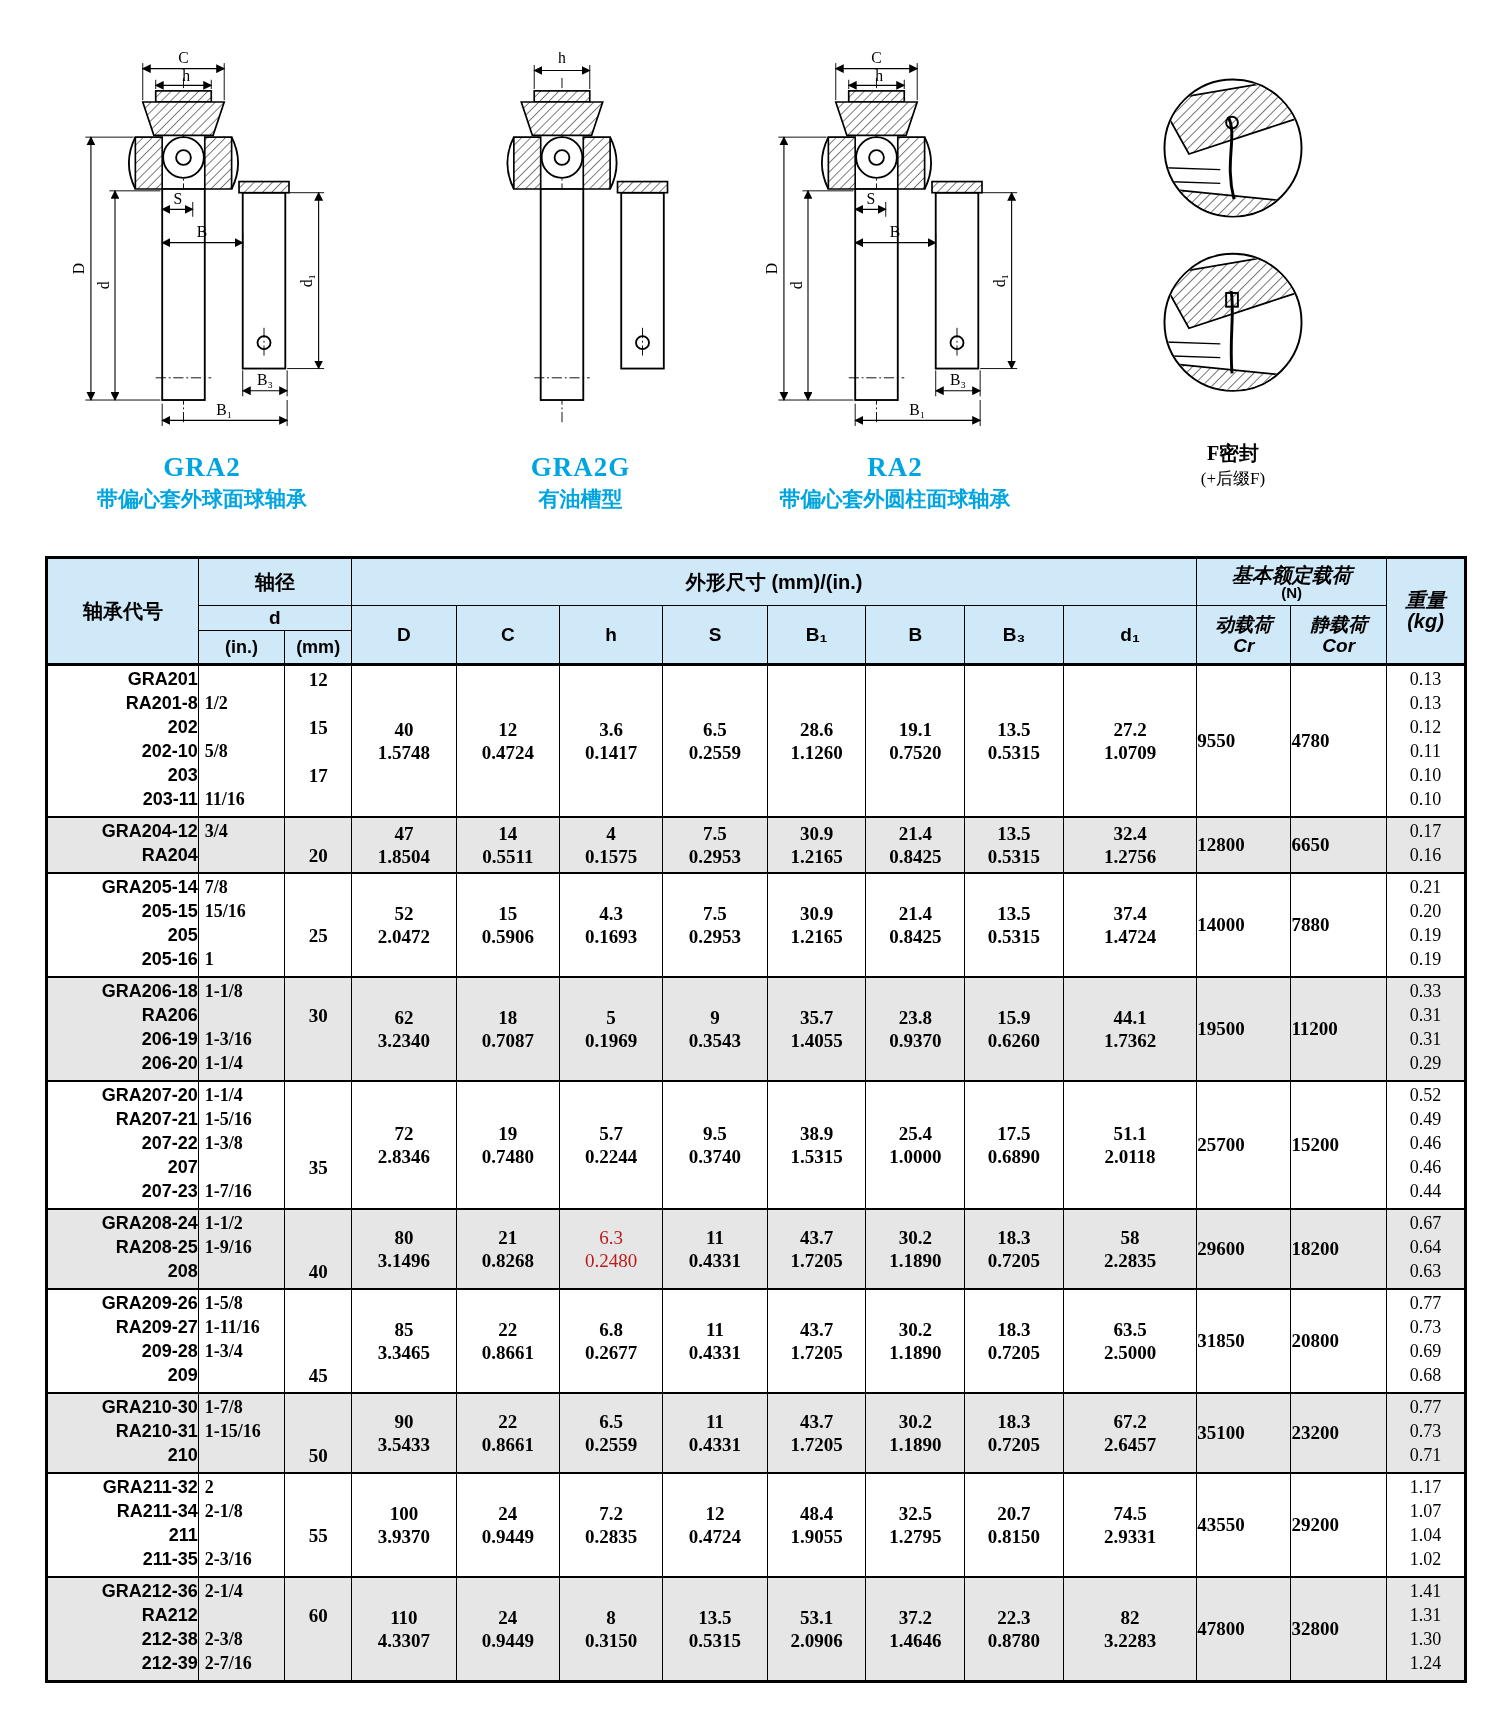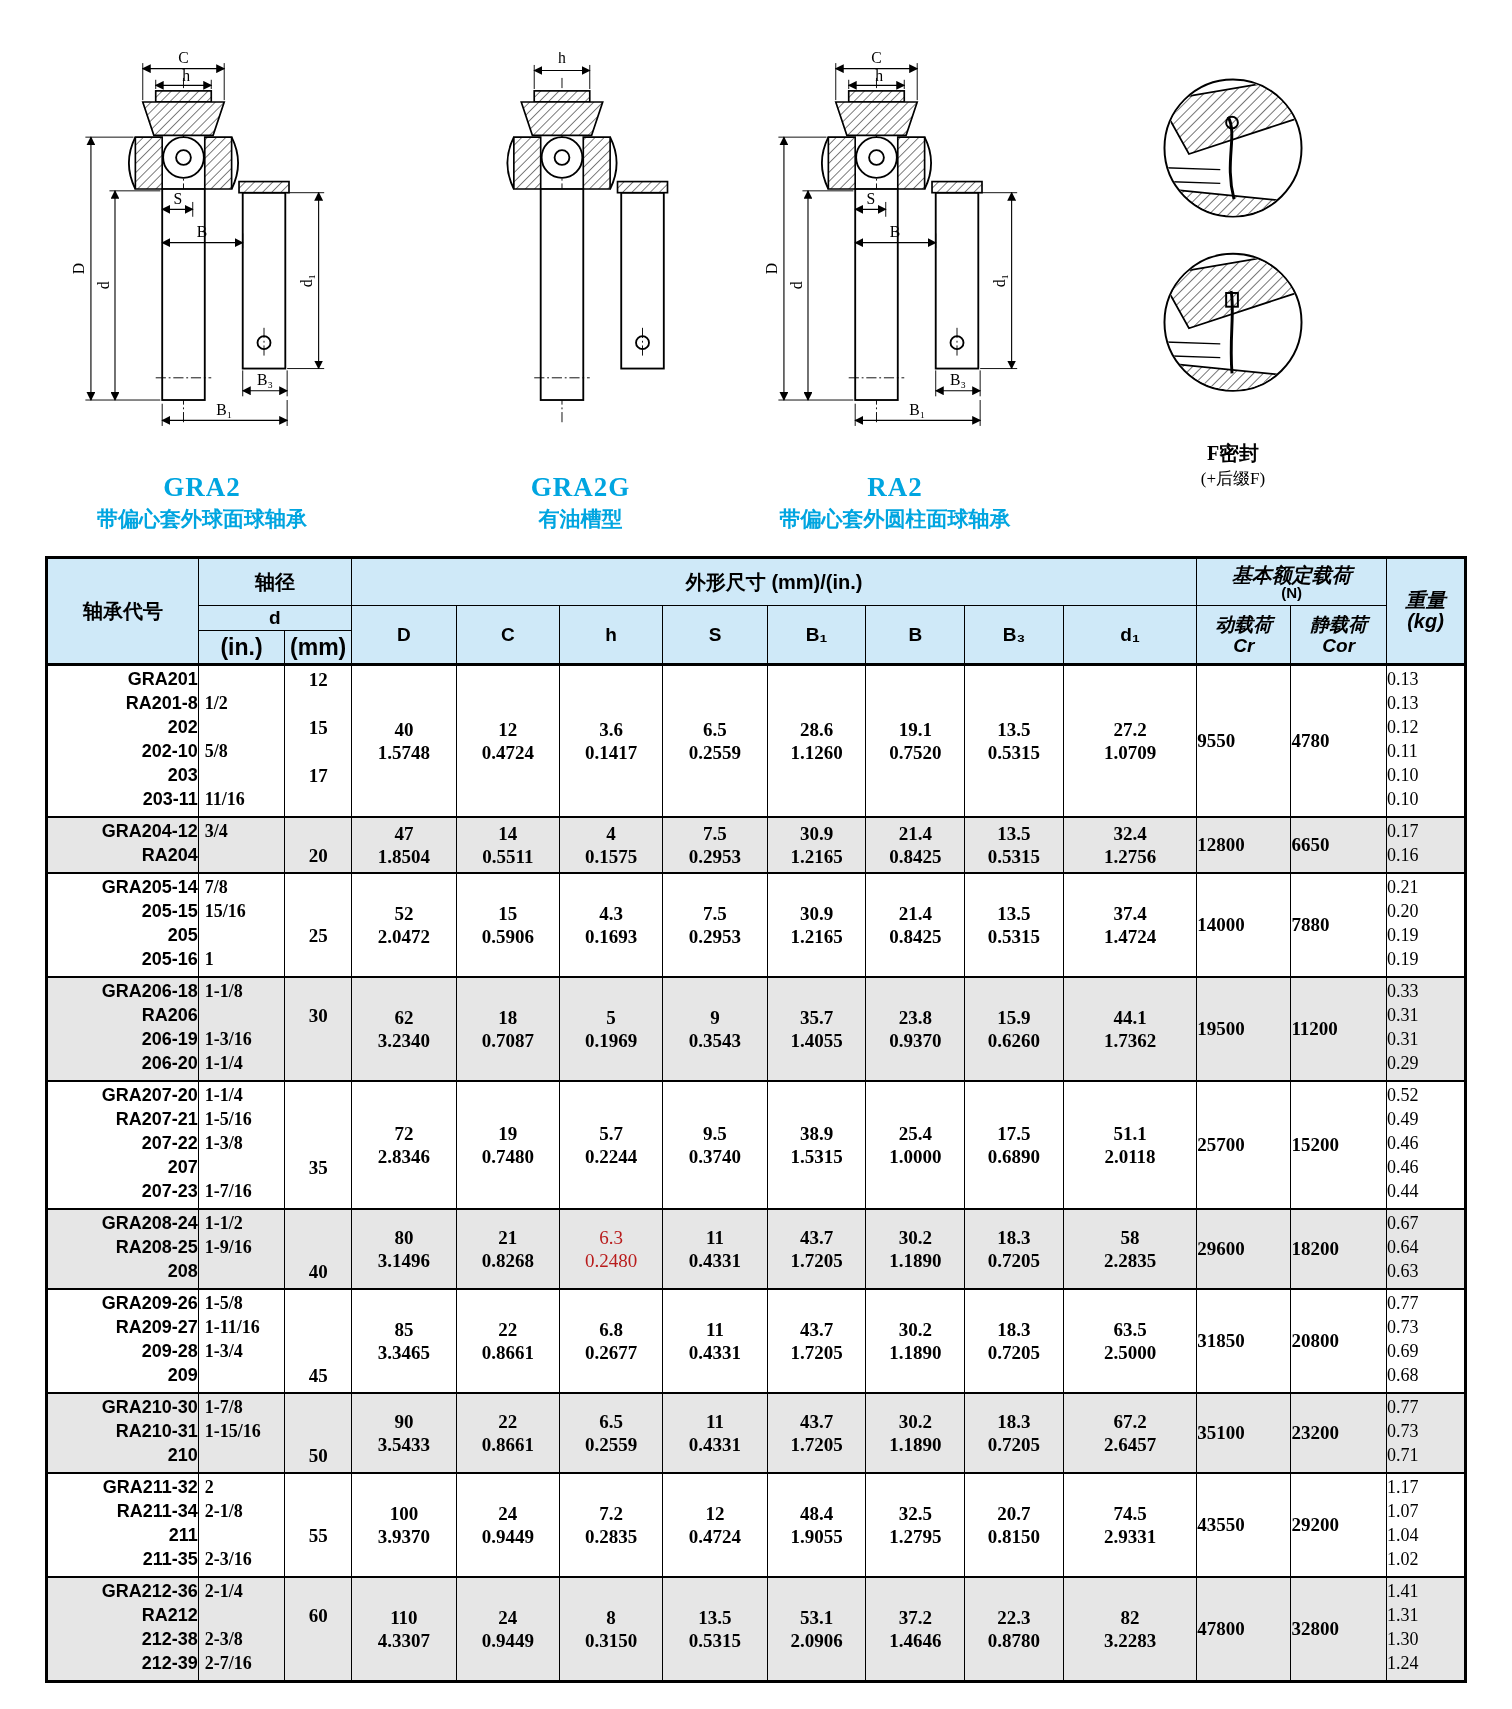--- a/index.html
+++ b/index.html
@@ -7,21 +7,21 @@
     --header-bg:#cfe9f8;
     --shaded:#e6e6e6;
   }
   html,body{margin:0;padding:0;background:#fff;}
   body{width:1512px;height:1709px;position:relative;font-family:"Liberation Sans",sans-serif;color:#000;}
 
   
   .top-section{position:absolute;left:0;top:0;width:1512px;height:556px;}
   .figure{position:absolute;top:52px;text-align:center;}
   .fig-svg{display:block;margin:0 auto;}
-  .fig-label{margin-top:22px;font:bold 27px "Liberation Serif",serif;color:var(--accent);letter-spacing:1px;}
+  .fig-label{margin-top:2px;font:bold 27px "Liberation Serif",serif;color:var(--accent);letter-spacing:1px;}
   .fig-sub{margin-top:2px;font:bold 21px "Liberation Sans",sans-serif;color:var(--accent);}
   .seal-block{position:absolute;top:60px;text-align:center;}
   .seal-title{margin-top:4px;font:bold 20px "Liberation Serif",serif;color:#000;}
   .seal-sub{font:17px "Liberation Serif",serif;color:#000;}
 
   .ln{fill:none;stroke:#000;stroke-width:2;}
   .lnf{fill:#fff;stroke:#000;stroke-width:2;}
   .hp{fill:url(#hatch);stroke:#000;stroke-width:1.8;}
   .cl{stroke:#000;stroke-width:1;stroke-dasharray:11 3 2 3;fill:none;}
   .dm{stroke:#000;stroke-width:1.2;marker-start:url(#arr);marker-end:url(#arr);}
@@ -32,40 +32,40 @@
 
   
   .spec-table{position:absolute;left:45px;top:556px;width:1422px;border-collapse:collapse;table-layout:fixed;border:3px solid #000;}
   .spec-table th,.spec-table td{border:1.5px solid #000;padding:0;}
   .spec-table thead th{background:var(--header-bg);font-family:"Liberation Sans",sans-serif;font-weight:bold;}
   .spec-table thead{border-bottom:3px solid #000;}
   .spec-table tbody tr{border-top:2.2px solid #000;}
   tr.shaded td{background:var(--shaded);}
   .h1 th{height:46px;font-size:20px;}
   .h2 th{height:24px;font-size:19px;}
-  .h3 th{height:32px;font-size:23px;}
+  .h3 th{height:32px;font-size:18px;}
   th .sub{font-size:15px;font-weight:bold;line-height:14px;}
   th .two{line-height:21px;font-style:italic;}
   td{vertical-align:top;}
   .ln-r{height:24px;line-height:24px;white-space:nowrap;overflow:visible;}
   .c-codes{padding-top:3px !important;padding-bottom:3px !important;}
   .c-codes .ln-r{font:bold 18px "Liberation Sans",sans-serif;text-align:right;}
   .ind0{padding-left:5px;}
   .ind1{padding-left:49px;}
   .ind2{padding-left:84px;}
   .c-in{padding:3px 0 3px 6px !important;margin-top:12px;}
   .c-in .ln-r{font:bold 18px "Liberation Serif",serif;text-align:left;}
   .c-mm{padding-top:3px !important;}
   .c-mm .ln-r{font:bold 19px "Liberation Serif",serif;text-align:center;}
   .c-dim{vertical-align:middle;text-align:center;}
   .c-dim div{font:bold 19px "Liberation Serif",serif;line-height:23px;}
   .c-dim.light div{font-weight:normal;color:#b91c1c;}
   .c-load{vertical-align:middle;text-align:left;font:bold 19px "Liberation Serif",serif;}
   .c-wt{padding-top:3px !important;}
-  .c-wt .ln-r{font:18px "Liberation Serif",serif;text-align:left;}
+  .c-wt .ln-r{font:18px "Liberation Serif",serif;text-align:center;}
 </style>
 </head>
 <body>
 
 <svg width="0" height="0" style="position:absolute" aria-hidden="true">
   <defs>
     <pattern id="hatch" patternUnits="userSpaceOnUse" width="7" height="7" patternTransform="rotate(45)">
       <rect width="7" height="7" fill="#fff"></rect>
       <line x1="0" y1="0" x2="0" y2="7" stroke="#000" stroke-width="1.1"></line>
     </pattern>

